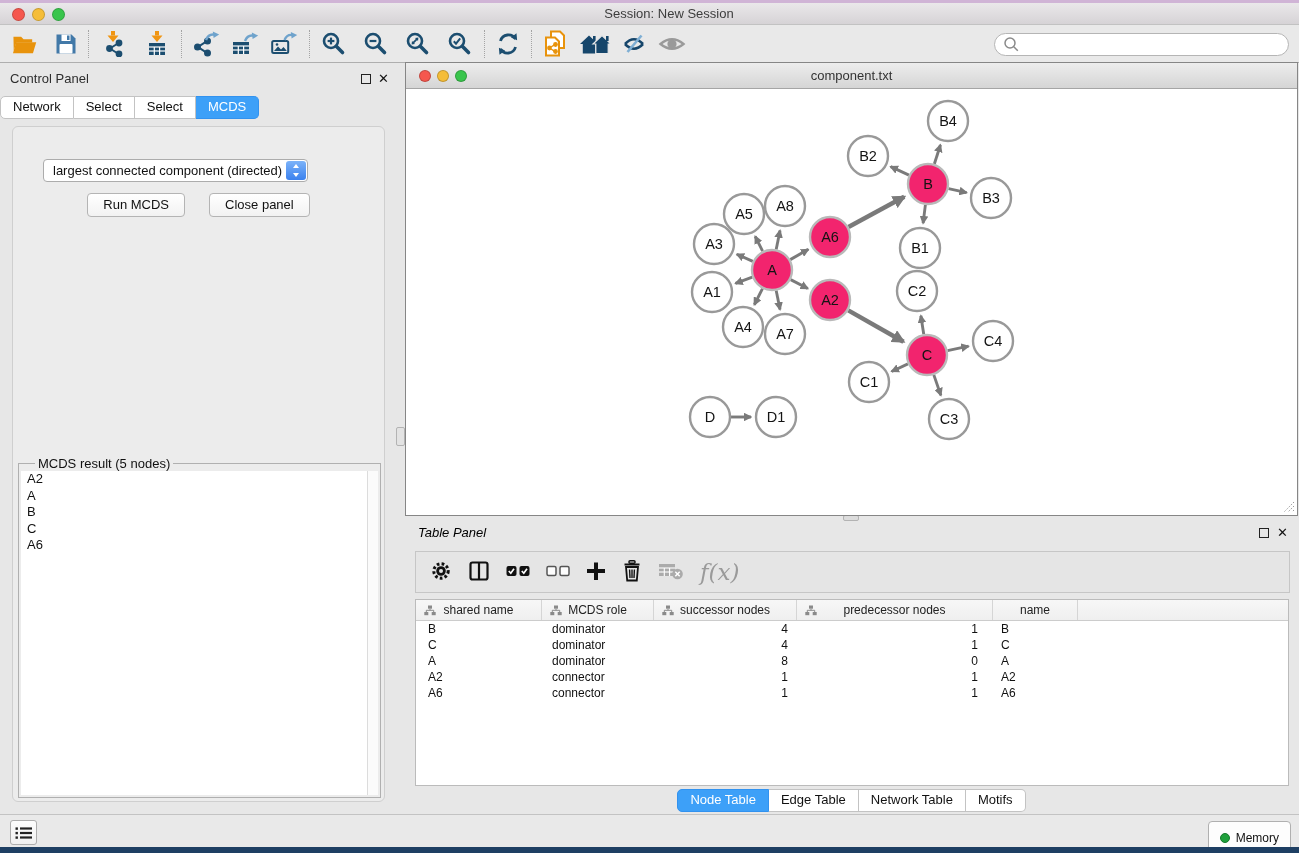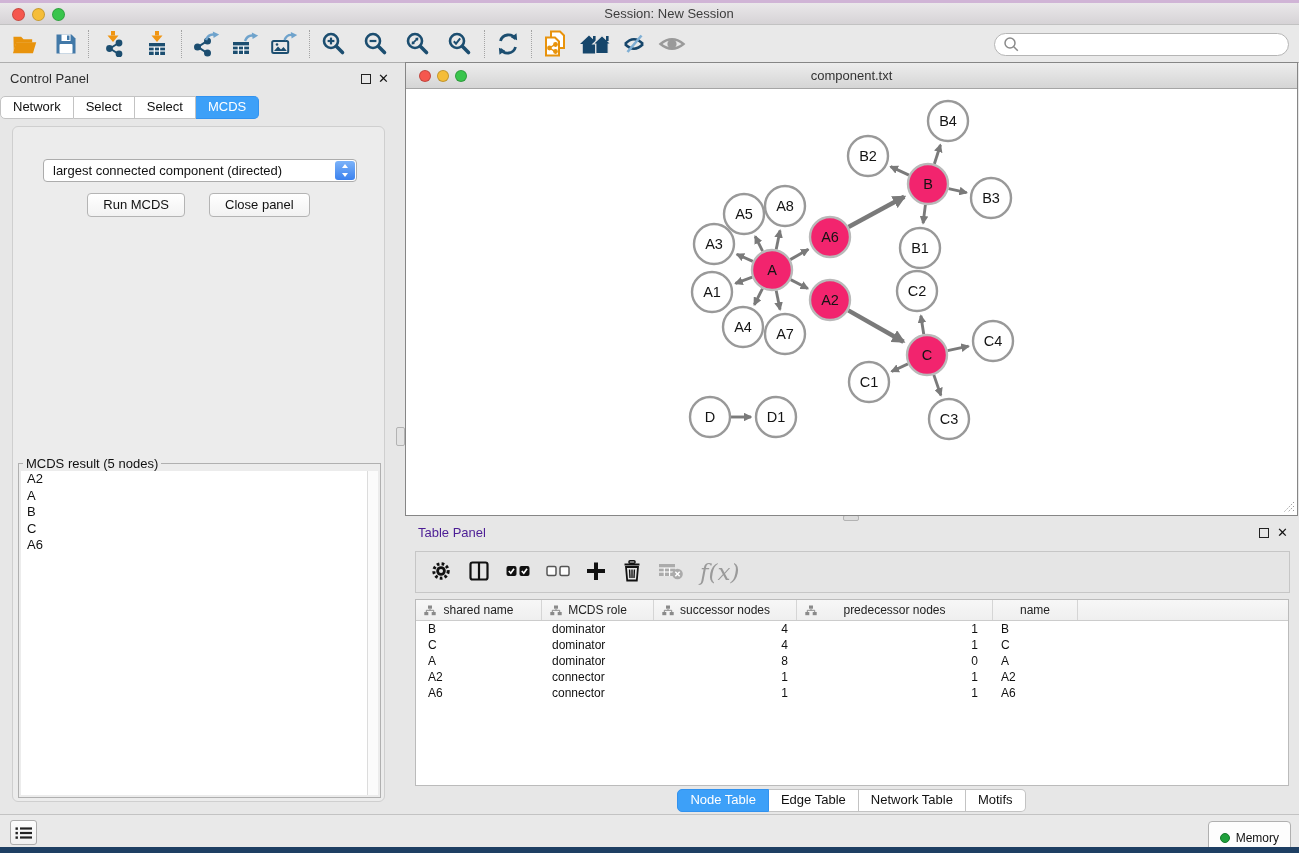--- a/index.html
+++ b/index.html
@@ -32,52 +32,52 @@
   #cp-tabs { left:0; top:96px; width:402px; display:flex; }
   .seg { display:flex; }
   .seg > div { background:#fff; border:1px solid #c3c3c3; border-left:none; padding:2px 12px 3px;
     line-height:16px; color:#111; }
   .seg > div:first-child { border-left:1px solid #c3c3c3; border-radius:5px 0 0 5px; }
   .seg > div:last-child { border-radius:0 5px 5px 0; }
   .seg > div.active { background:#3da0f8; border-color:#3292ef; color:#fff; }
   #cp-panel { left:12px; top:126px; width:373px; height:676px; background:#ececec;
     border:1px solid #cfcfcf; border-radius:6px; }
   #opt-label { left:0; top:10px; width:100%; text-align:center; color:#111; }
-  #criterion-combo { left:30px; top:32px; width:314px; height:23px; background:#fff;
+  #criterion-combo { left:30px; top:32px; width:265px; height:23px; background:#fff;
     border:1px solid #acacac; border-radius:4px; }
   #criterion-text { padding:3px 0 0 9px; color:#111; white-space:nowrap; }
   #combo-stepper { position:absolute; right:1px; top:1px; width:20px; height:19px; border-radius:3px;
     background:linear-gradient(#7cb3f9,#3b81ee); display:flex; align-items:center; justify-content:center; }
   #btn-row { left:0; top:66px; width:100%; display:flex; justify-content:center; gap:24px; }
   .mac-btn { background:linear-gradient(#ffffff,#f2f2f2); border:1px solid #b4b4b4; border-radius:4px;
     padding:3px 15px 4px; font-size:13px; color:#111; }
   #mcds-fieldset { position:absolute; left:5px; top:329px; width:363px; height:342px;
     border:1px solid #b0b0b0; background:transparent; }
-  #mcds-fieldset legend { font-size:13px; color:#111; margin-left:4px; padding:0 3px; }
+  #mcds-fieldset legend { font-size:13px; color:#111; margin-left:16px; padding:0 3px; }
   #mcds-list { position:absolute; left:2px; right:2px; top:0px; bottom:2px; background:#fff; }
   #mcds-scroll { position:absolute; right:0; top:0; bottom:0; width:11px; border-left:1px solid #dcdcdc; background:#fbfbfb; }
   .mcds-item { padding-left:6px; line-height:16.5px; color:#111; }
 
   
   #v-divider-thumb { left:396px; top:427px; width:9px; height:19px; background:#e3e3e3;
     border:1px solid #b3b3b3; border-radius:2px; }
   #h-divider-handle { left:843px; top:515px; width:16px; height:6px; background:#dcdcdc;
     border:1px solid #b3b3b3; border-radius:2px; }
 
   
   #netwin { left:405px; top:62px; width:893px; height:454px; background:#fff; border:1px solid #868686; }
   #nw-titlebar { position:absolute; left:0; top:0; width:100%; height:26px;
     background:linear-gradient(#ededed,#d5d5d5); border-bottom:1px solid #a5a5a5; }
   #nw-title { width:100%; text-align:center; line-height:25px; color:#333; }
   .ntl { position:absolute; top:7px; width:12px; height:12px; border-radius:50%; border:1px solid rgba(0,0,0,.2); }
   #nw-canvas { position:absolute; left:0; top:26px; width:891px; height:426px; background:#fff; overflow:hidden; }
   #nw-grip { position:absolute; right:2px; bottom:2px; }
 
   
-  #tp-title { left:418px; top:525px; color:#4c1d95; }
+  #tp-title { left:418px; top:525px; color:#000000;font-style:italic; }
   #tp-float { left:1259px; top:528px; } #tp-close { left:1277px; top:525px; }
   #tp-toolbar { left:415px; top:551px; width:875px; height:42px; background:#e5e5e5;
     border:1px solid #c6c6c6; display:flex; align-items:center; padding-left:14px; gap:16px; }
   .fx { font-family:"DejaVu Serif","Liberation Serif",serif; font-style:italic; font-size:23px; color:#9a9a9a; }
   #node-table { left:415px; top:599px; width:874px; height:187px; background:#fff; border:1px solid #bbb; }
   .tgrid { display:grid; grid-template-columns:126px 112px 143px 196px 85px 1fr; }
   #t-head { background:linear-gradient(#f7f7f7,#efefef); border-bottom:1px solid #cccccc; height:21px; }
   #t-head .th { position:relative; text-align:center; font-size:12px; color:#222; line-height:20px;
     border-right:1px solid #d5d5d5; }
   #t-head .th.noicon { }

